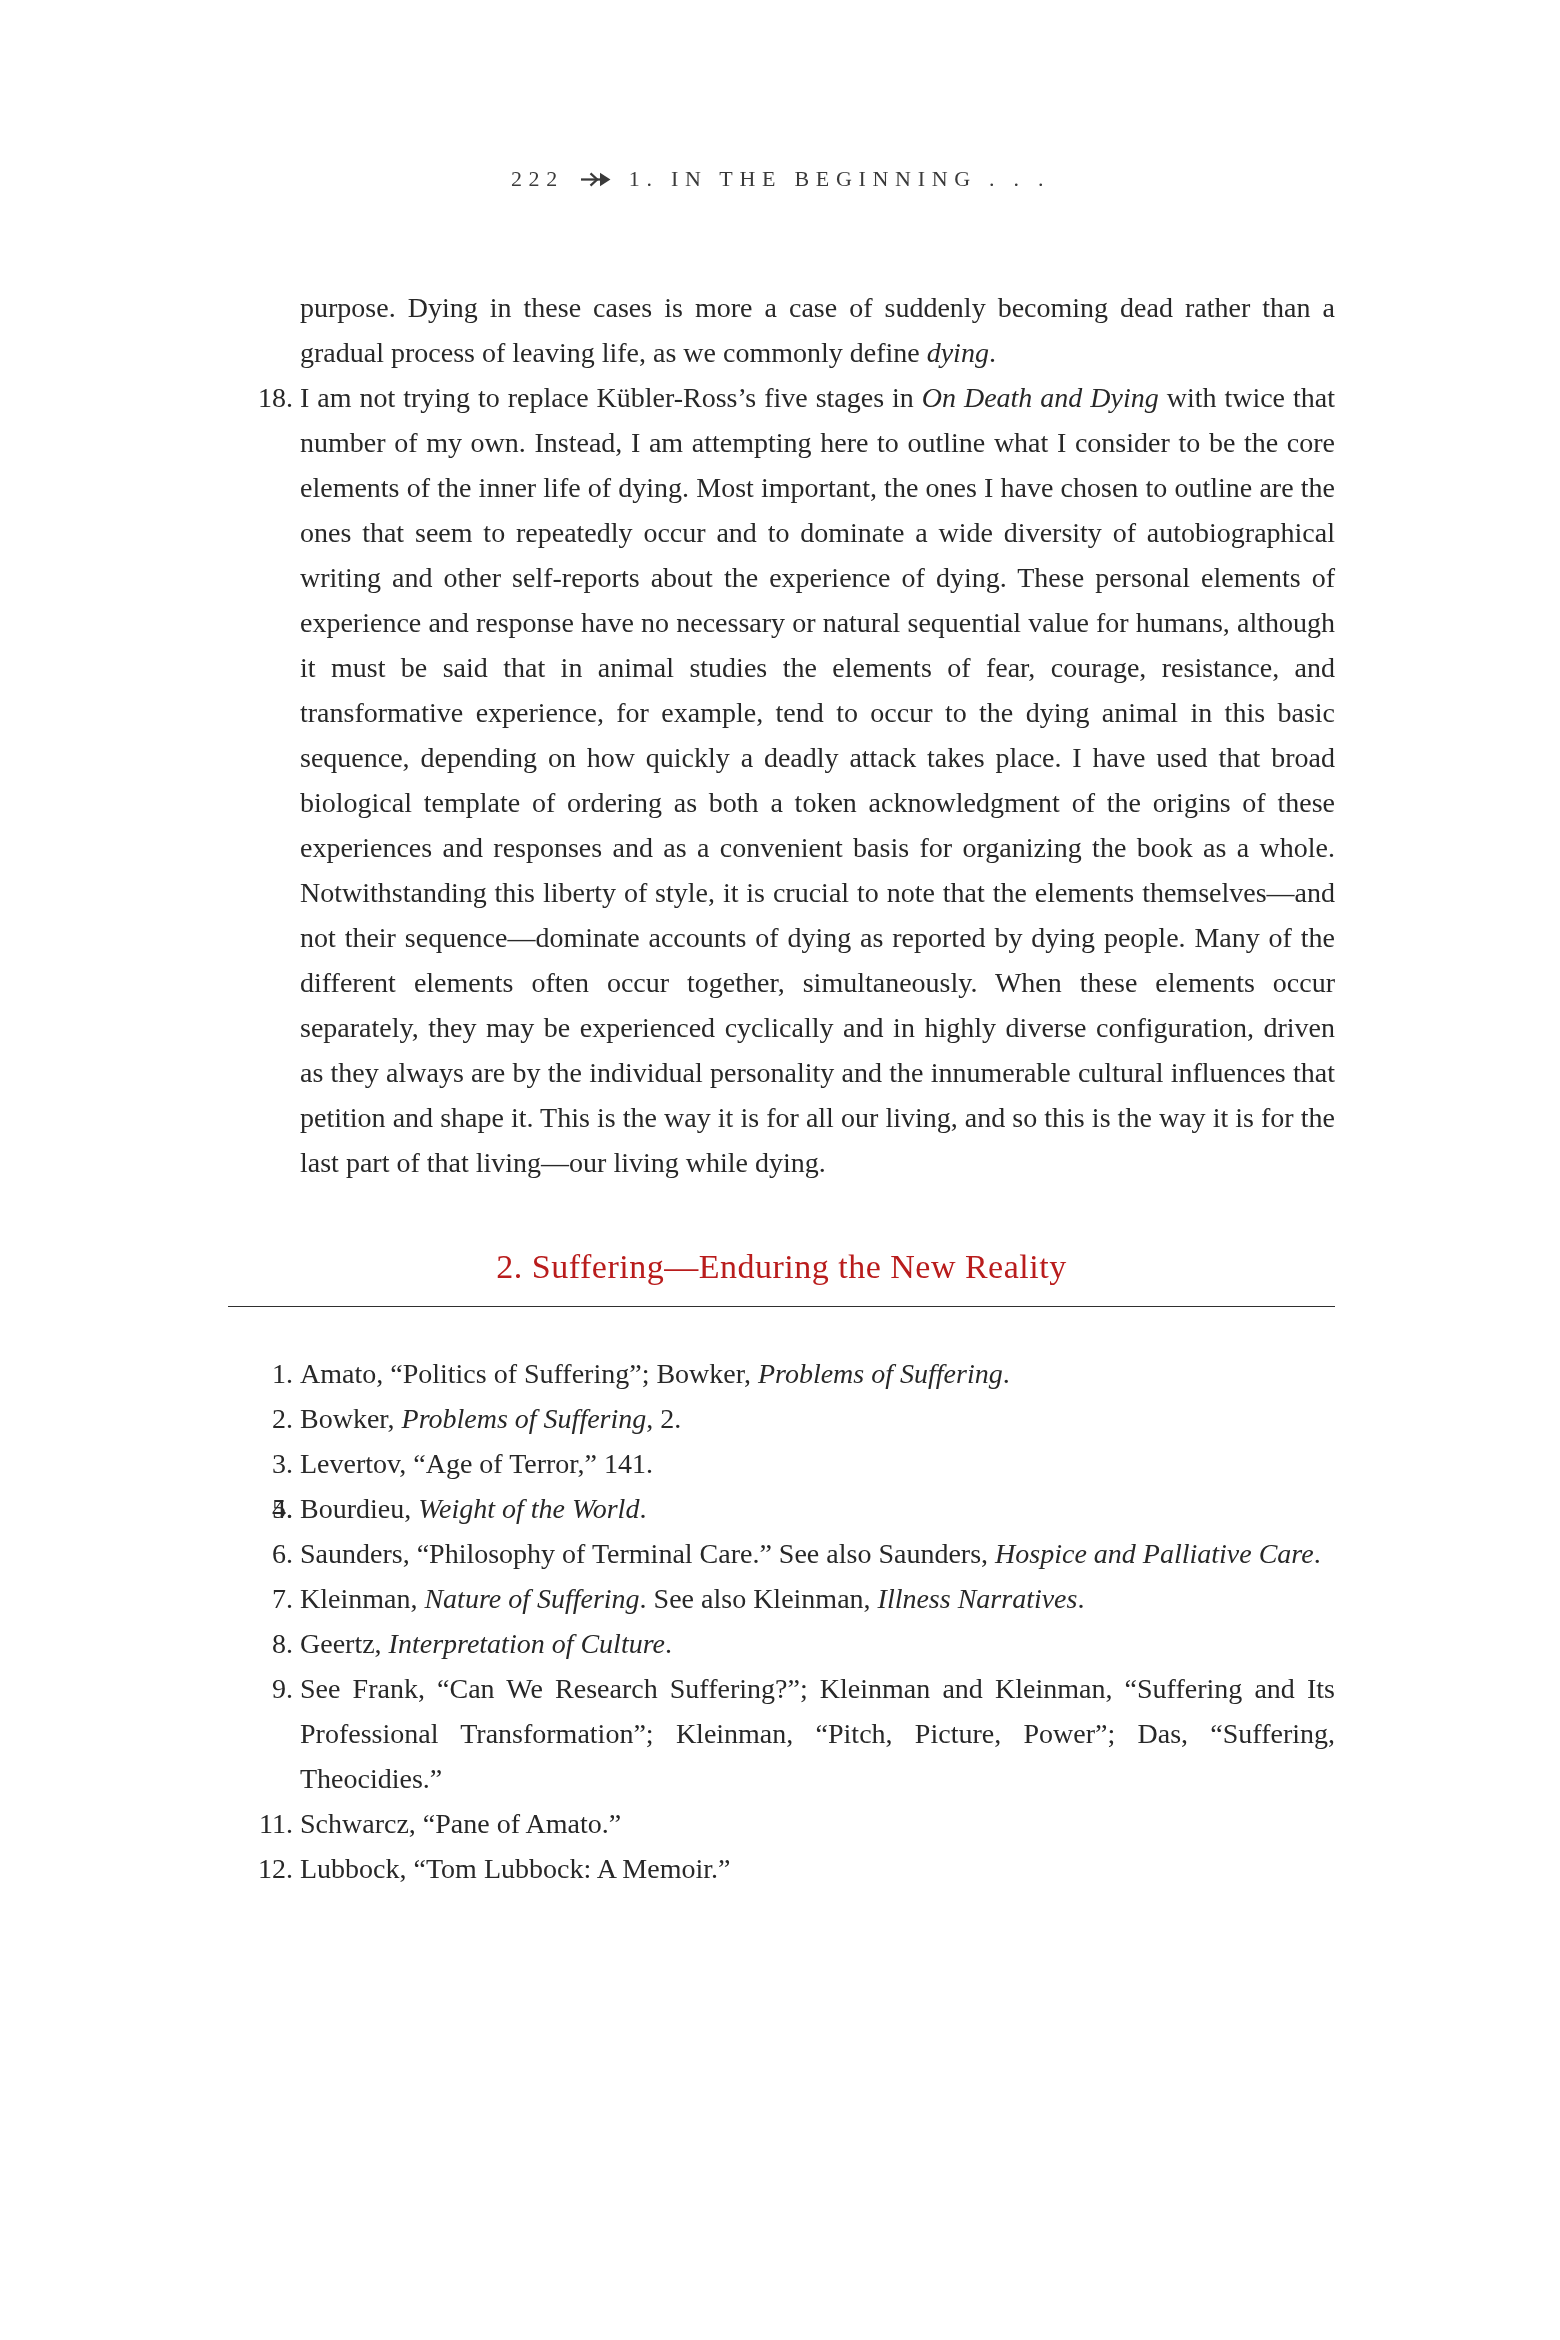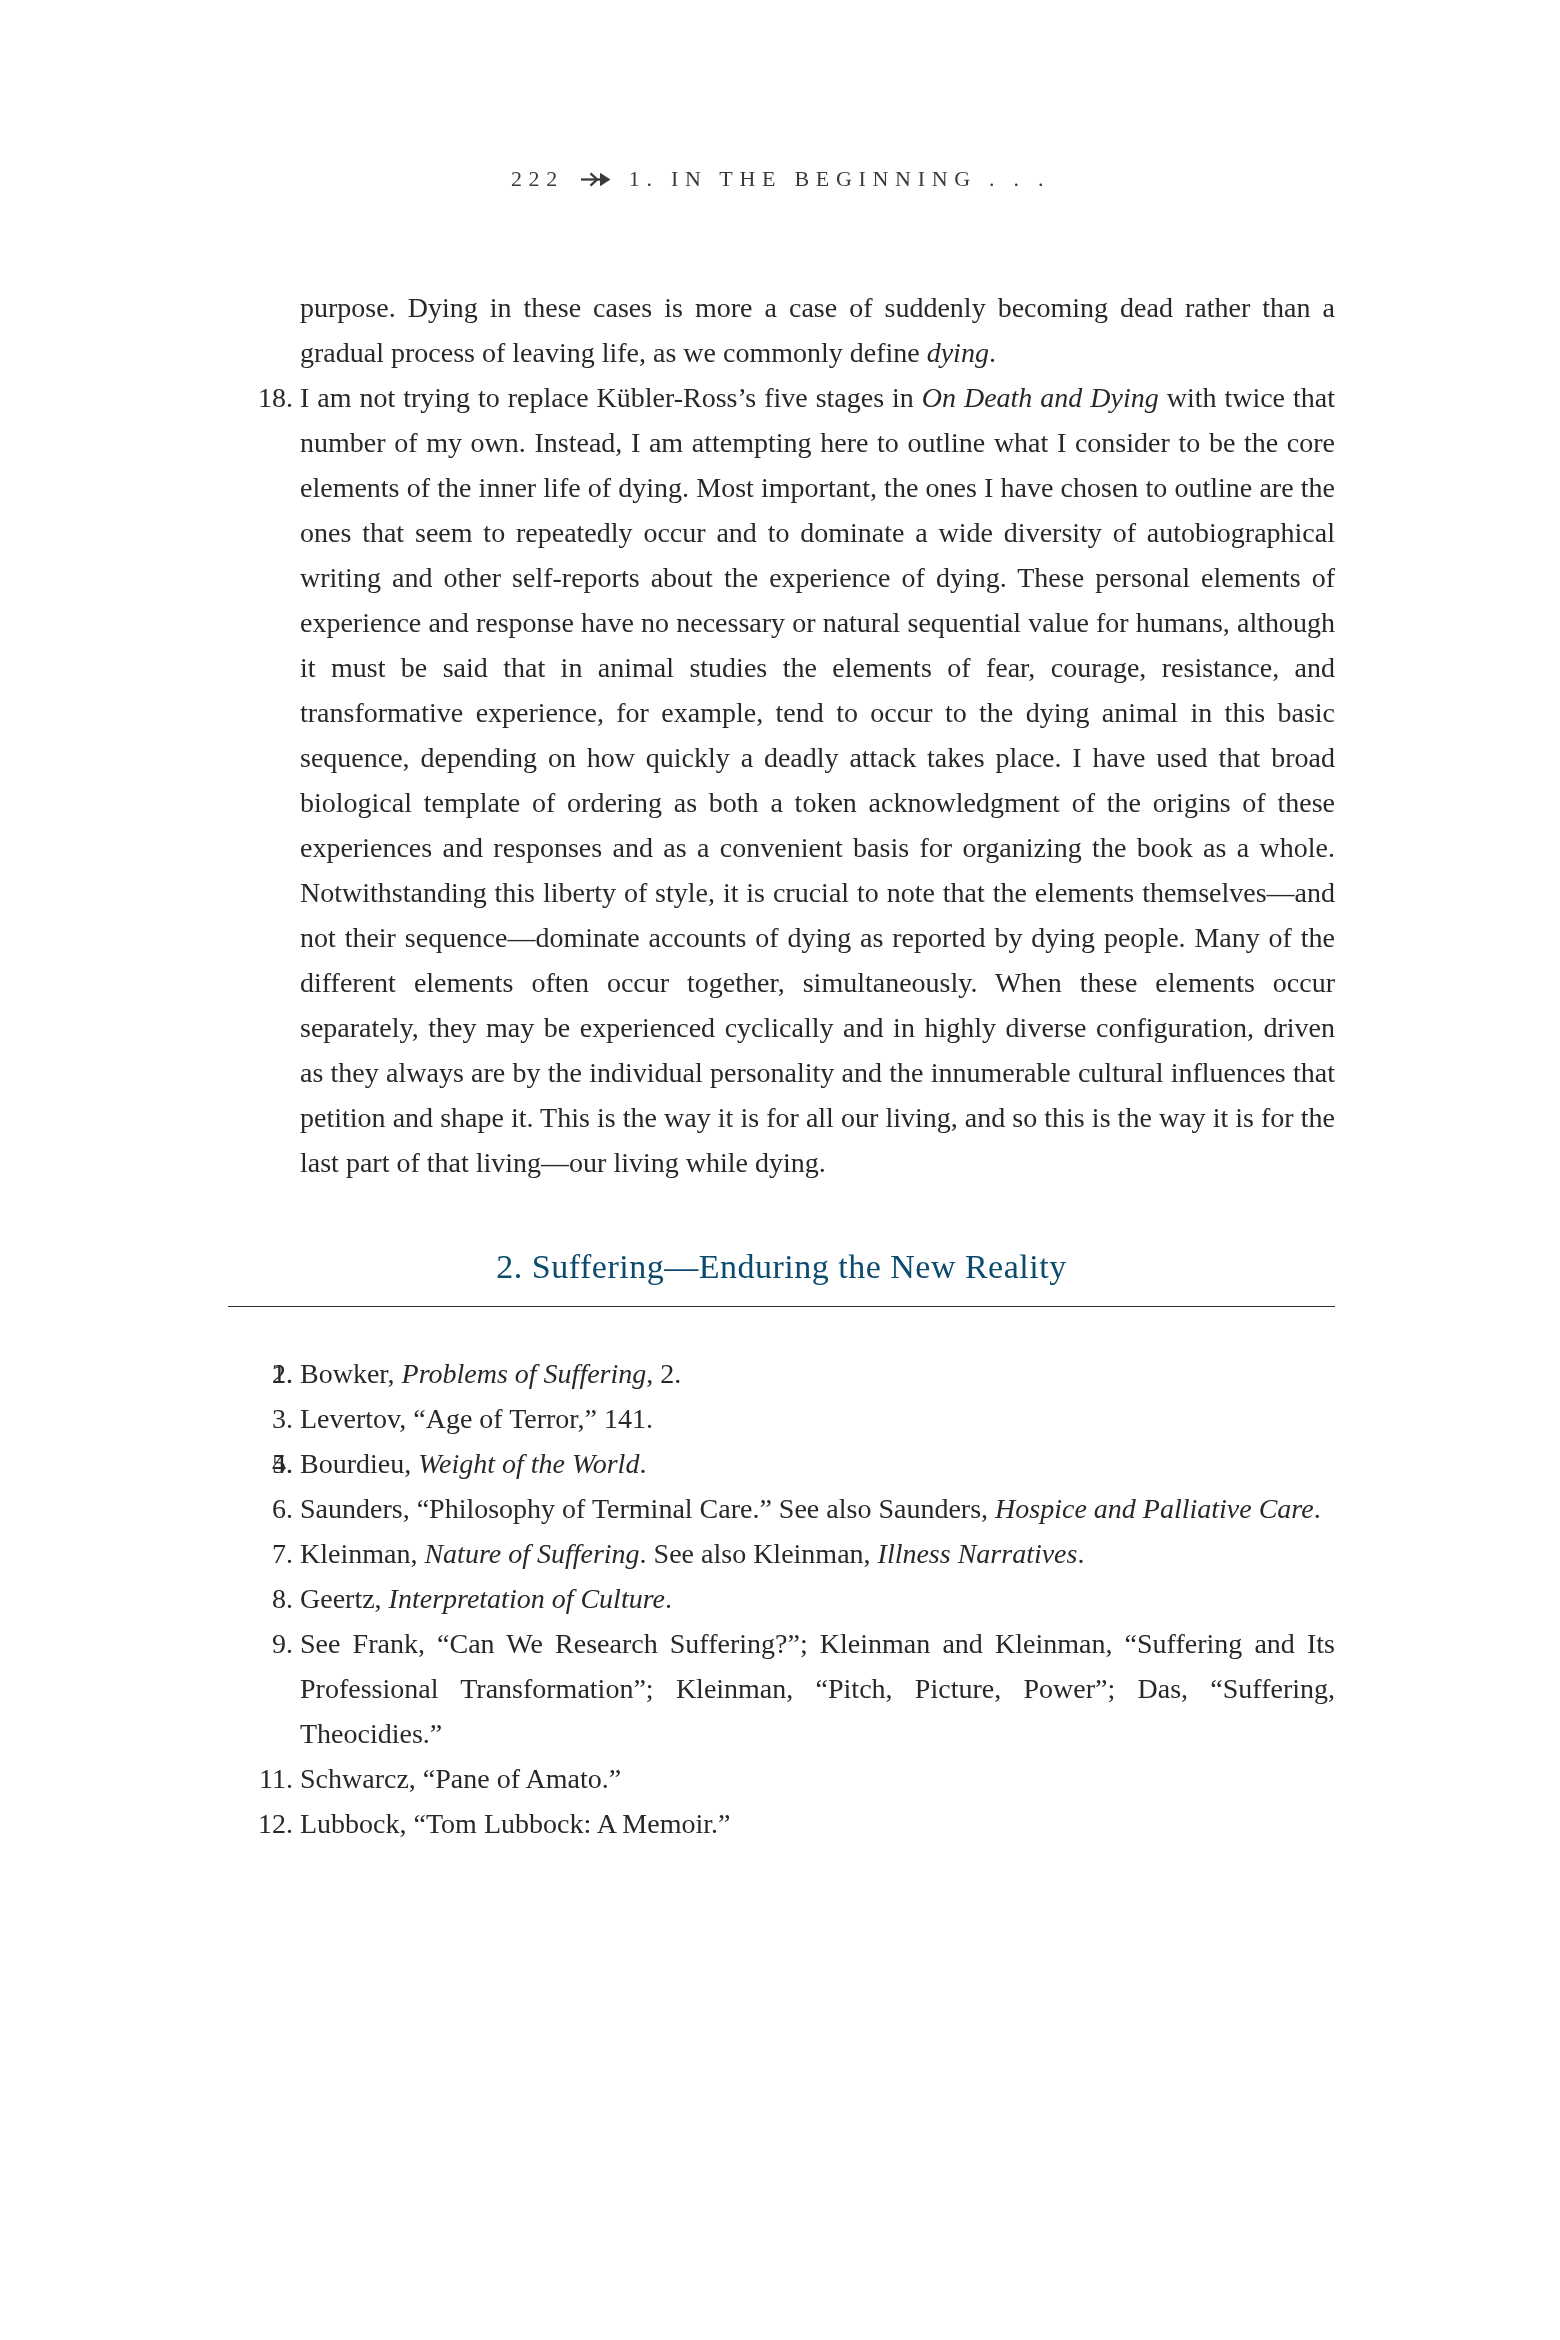--- a/index.html
+++ b/index.html
@@ -52,21 +52,21 @@
     top:0;
     width:57px;
     text-align:right;
   }
   .section-heading{
     margin:59px 0 0 0;
     font-size:34px;
     font-weight:400;
     text-align:center;
     letter-spacing:0.5px;
-    color:#0c4a6e;
+    color:#b91c1c;
   }
   .heading-rule{
     border:none;
     border-top:1.9px solid #2f2f2f;
     margin:17px 0 0 0;
     width:100%;
   }
   .notes-list{margin-top:44px;}
   i{font-style:italic;}
 </style>
@@ -92,21 +92,21 @@
     <div class="note">
       <span class="num">18.</span>
       <span><span>I am not trying to replace Kübler-Ross’s five stages in </span><i>On Death and Dying</i><span> with twice that number of my own. Instead, I am attempting here to outline what I consider to be the core elements of the inner life of dying. Most important, the ones I have chosen to outline are the ones that seem to repeatedly occur and to dominate a wide diversity of autobiographical writing and other self-reports about the experience of dying. These personal elements of experience and response have no necessary or natural sequential value for humans, although it must be said that in animal studies the elements of fear, courage, resistance, and transformative experience, for example, tend to occur to the dying animal in this basic sequence, depending on how quickly a deadly attack takes place. I have used that broad biological template of ordering as both a token acknowledgment of the origins of these experiences and responses and as a convenient basis for organizing the book as a whole. Notwithstanding this liberty of style, it is crucial to note that the elements themselves—and not their sequence—dominate accounts of dying as reported by dying people. Many of the different elements often occur together, simultaneously. When these elements occur separately, they may be experienced cyclically and in highly diverse configuration, driven as they always are by the individual personality and the innumerable cultural influences that petition and shape it. This is the way it is for all our living, and so this is the way it is for the last part of that living—our living while dying.</span></span>
     </div>
 
     <h2 class="section-heading">2. Suffering—Enduring the New Reality</h2>
 
     <hr class="heading-rule">
 
     <div class="notes-list">
-        <div class="note"><span class="num">1.</span></div>
+        <div class="note"><span class="num">1.</span><span><span>Amato, “Politics of Suffering”; Bowker, </span><i>Problems of Suffering</i><span>.</span></span></div>
         <div class="note"><span class="num">2.</span><span><span>Bowker, </span><i>Problems of Suffering</i><span>, 2.</span></span></div>
         <div class="note"><span class="num">3.</span><span><span>Levertov, “Age of Terror,” 141.</span></span></div>
         <div class="note"><span class="num">4.</span></div>
         <div class="note"><span class="num">5.</span><span><span>Bourdieu, </span><i>Weight of the World</i><span>.</span></span></div>
         <div class="note"><span class="num">6.</span><span><span>Saunders, “Philosophy of Terminal Care.” See also Saunders, </span><i>Hospice and Palliative Care</i><span>.</span></span></div>
         <div class="note"><span class="num">7.</span><span><span>Kleinman, </span><i>Nature of Suffering</i><span>. See also Kleinman, </span><i>Illness Narratives</i><span>.</span></span></div>
         <div class="note"><span class="num">8.</span><span><span>Geertz, </span><i>Interpretation of Culture</i><span>.</span></span></div>
         <div class="note"><span class="num">9.</span><span><span>See Frank, “Can We Research Suffering?”; Kleinman and Kleinman, “Suffering and Its Professional Transformation”; Kleinman, “Pitch, Picture, Power”; Das, “Suffering, Theocidies.”</span></span></div>
         <div class="note"><span class="num">11.</span><span><span>Schwarcz, “Pane of Amato.”</span></span></div>
         <div class="note"><span class="num">12.</span><span><span>Lubbock, “Tom Lubbock: A Memoir.”</span></span></div>

